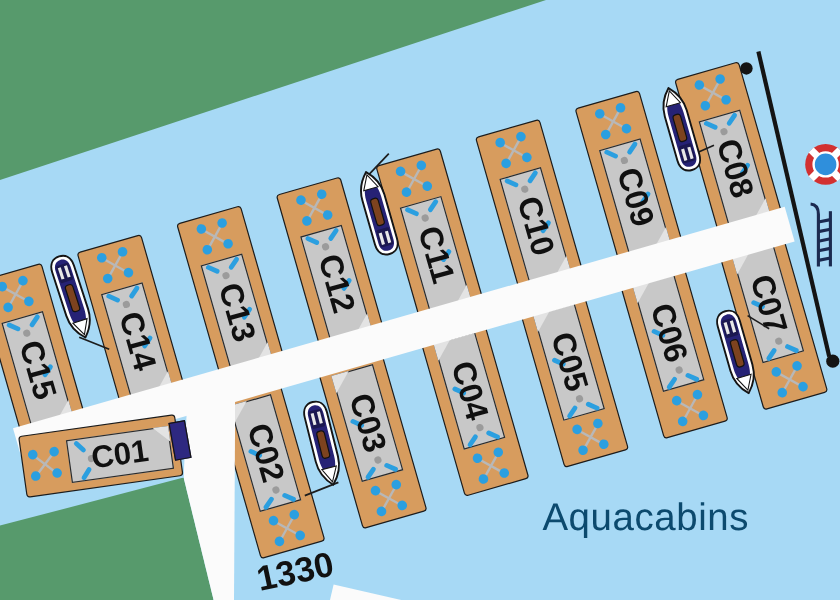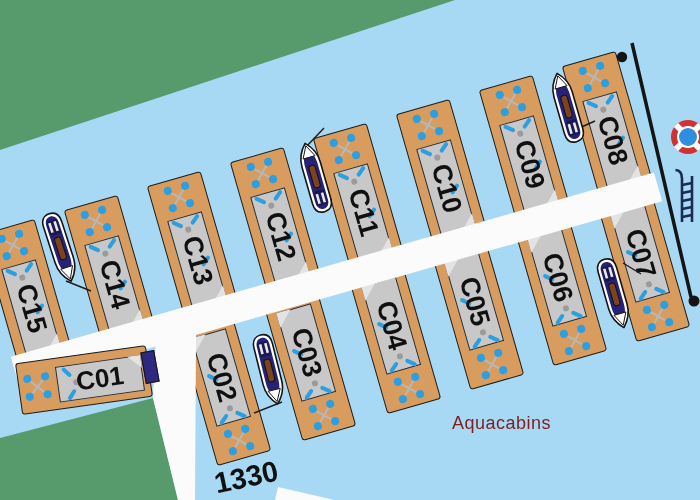--- a/index.html
+++ b/index.html
@@ -49,21 +49,21 @@
   .c01 .fold{right:-1px;top:-1px;border-left:13px solid transparent;border-top:13px solid #e3e3e3;}
   .lbl{position:absolute;left:50%;top:50%;transform:translate(-50%,-50%);
     writing-mode:vertical-rl;font-weight:bold;font-size:27px;color:#101010;white-space:nowrap;}
   .c01 .lbl{writing-mode:horizontal-tb;font-size:26px;}
 
   .overlay{position:absolute;left:0;top:0;width:700px;height:500px;pointer-events:none;}
   .boat{position:absolute;width:26px;height:74px;}
   .marker{position:absolute;left:143px;top:351px;width:12px;height:30px;background:#2e2880;
     border:1.5px solid #151515;transform:rotate(-10deg);}
   .txt{position:absolute;white-space:nowrap;}
-  .aquacabins{left:452px;top:413px;font-size:18px;letter-spacing:.5px;color:#7f1d1d;}
+  .aquacabins{left:452px;top:413px;font-size:32px;letter-spacing:.5px;color:#0c4a6e;}
   .pier1330{left:214px;top:461px;font-size:29px;font-weight:bold;color:#111;transform:rotate(-12deg);}
 </style>
 </head>
 <body>
 
 <div class="canvas">
 
   <div class="land land-top"></div>
   <div class="land land-bottom"></div>
 

